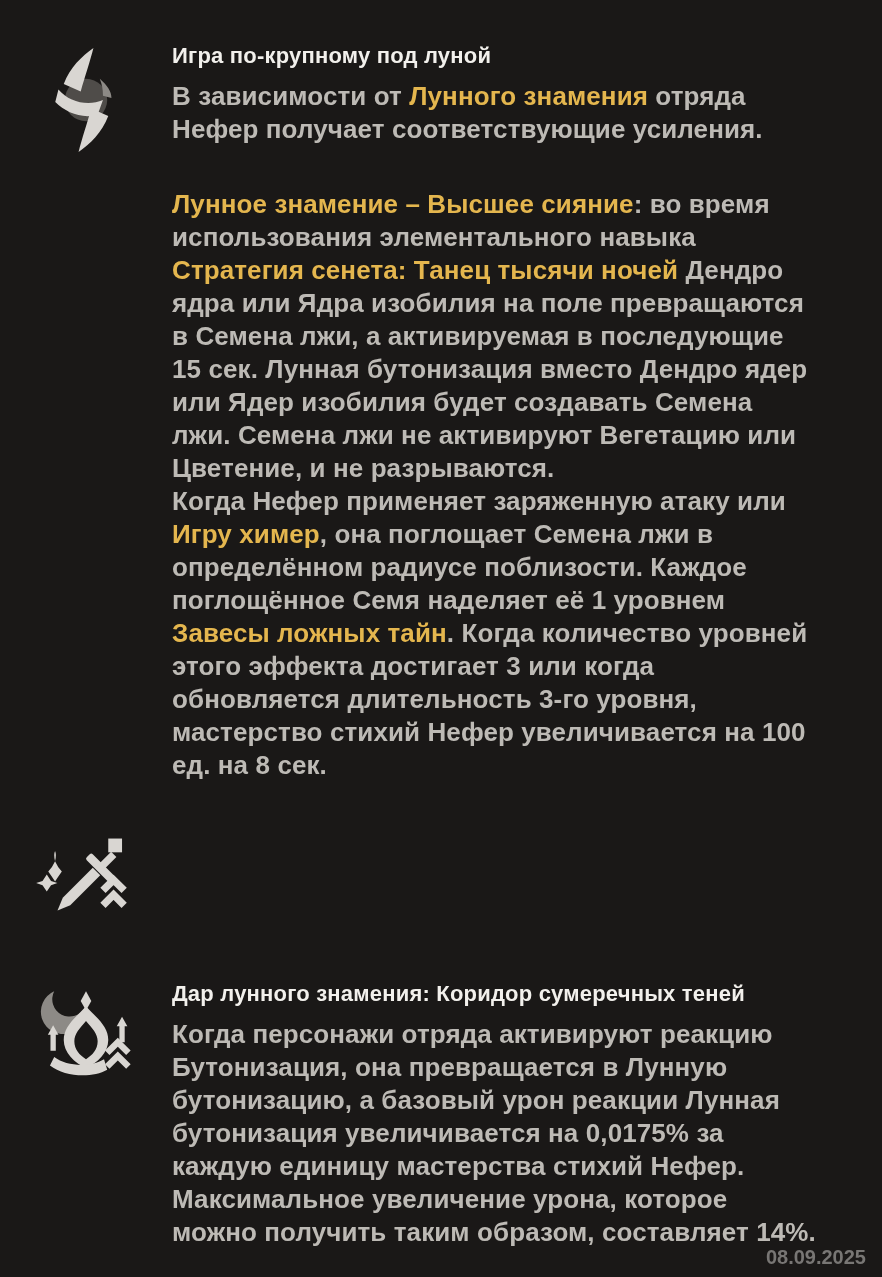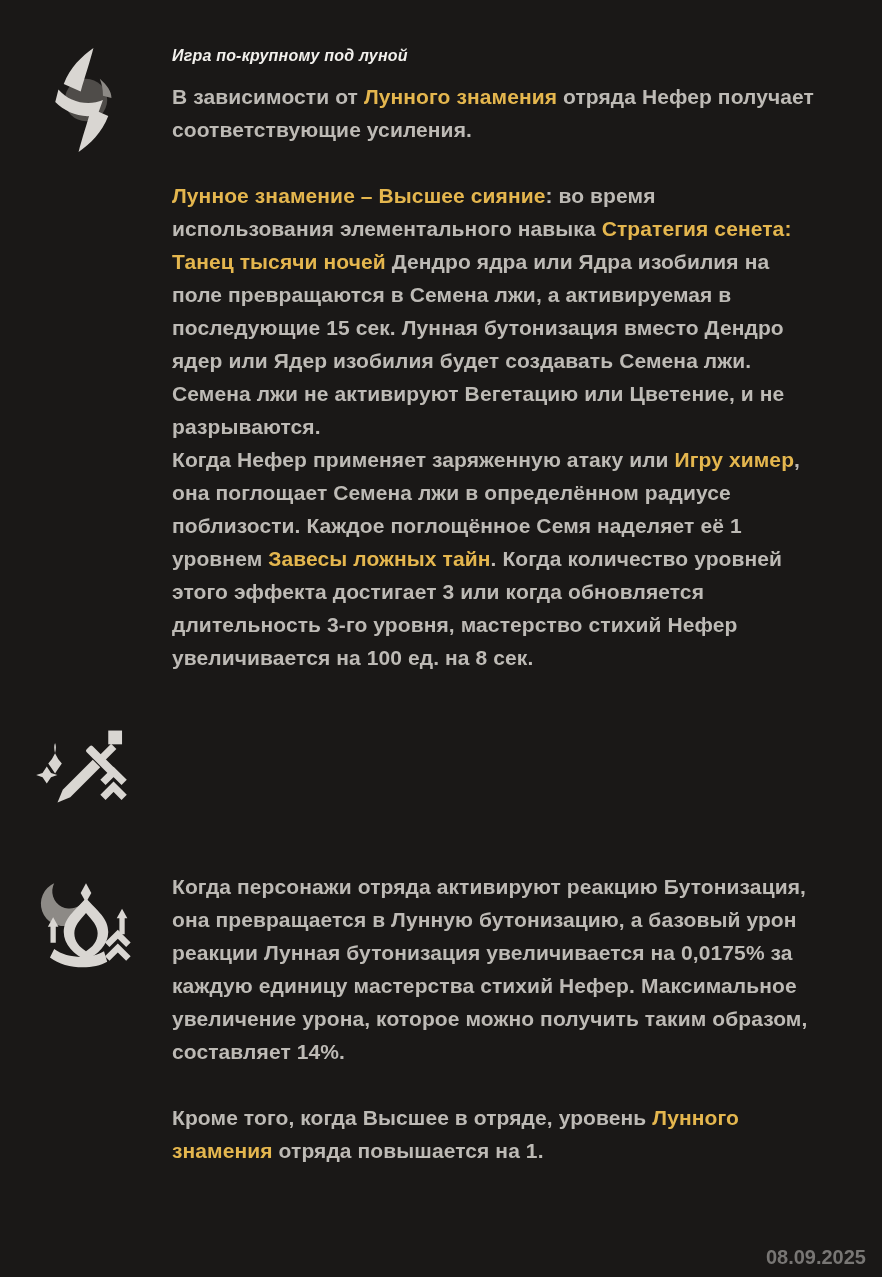--- a/index.html
+++ b/index.html
@@ -25,34 +25,33 @@
   .section{display:flex;margin-bottom:40px;}
   .icon-cell{
     flex:0 0 172px;width:172px;
     display:flex;justify-content:center;align-items:flex-start;
     padding-top:4px;
   }
   .icon-cell svg{width:106px;height:112px;}
   .content{flex:1;min-width:0;}
   .talent-title{
     margin:0 0 8px 0;
-    font-size:16px;line-height:32px;
+    font-size:22px;line-height:32px;
     font-weight:700;
     color:var(--heading);
     letter-spacing:.2px;
-    font-style:italic;
   }
   .content p{
     margin:0;
-    font-size:21px;line-height:33px;
+    font-size:26px;line-height:33px;
     font-weight:700;
     color:var(--body);
     letter-spacing:.1px;
   }
-  .content p.spaced{margin-top:33px;}
+  .content p.spaced{margin-top:42px;}
   .g{color:var(--gold);}
   .n{color:var(--body);}
   .date{
     position:absolute;
     right:16px;bottom:8px;
     font-size:20px;font-weight:700;
     color:var(--date);
   }
 </style>
 </head>
@@ -113,20 +112,21 @@
         <path fill="var(--bg)" d="M50 34 C44 41 39 46 39 53 C39 61 44 66 50 70 C56 66 61 61 61 53 C61 46 56 41 50 34 Z"></path>
         <path d="M19 38 L24 47 L21.5 47 L21.5 62 L16.5 62 L16.5 47 L14 47 Z" fill="var(--icon)"></path>
         <path d="M84 30 L89 39 L86.5 39 L86.5 54 L81.5 54 L81.5 39 L79 39 Z" fill="var(--icon)"></path>
         <path fill="var(--icon)" d="M16 76 C30 87 56 88 70 80 L67 70 C54 78 32 77 20 68 Z"></path>
         <path d="M70 64 L80 54 L90 64" fill="none" stroke="var(--icon)" stroke-width="6"></path>
         <path d="M70 77 L80 67 L90 77" fill="none" stroke="var(--icon)" stroke-width="6"></path>
       </svg>
 
     </div>
     <div class="content">
+      <h2 class="talent-title">Дар лунного знамения: Коридор сумеречных теней</h2>
       <div>
             <p><span class="n">Когда персонажи отряда активируют реакцию Бутонизация, она превращается в Лунную бутонизацию, а базовый урон реакции Лунная бутонизация увеличивается на 0,0175% за каждую единицу мастерства стихий Нефер. Максимальное увеличение урона, которое можно получить таким образом, составляет 14%.</span></p>
             <p class="spaced"><span class="n">Кроме того, когда Высшее в отряде, уровень </span><span class="g">Лунного знамения</span><span class="n"> отряда повышается на 1.</span></p>
           </div>
     </div>
   </div>
 
 </div>
 </div>
 

